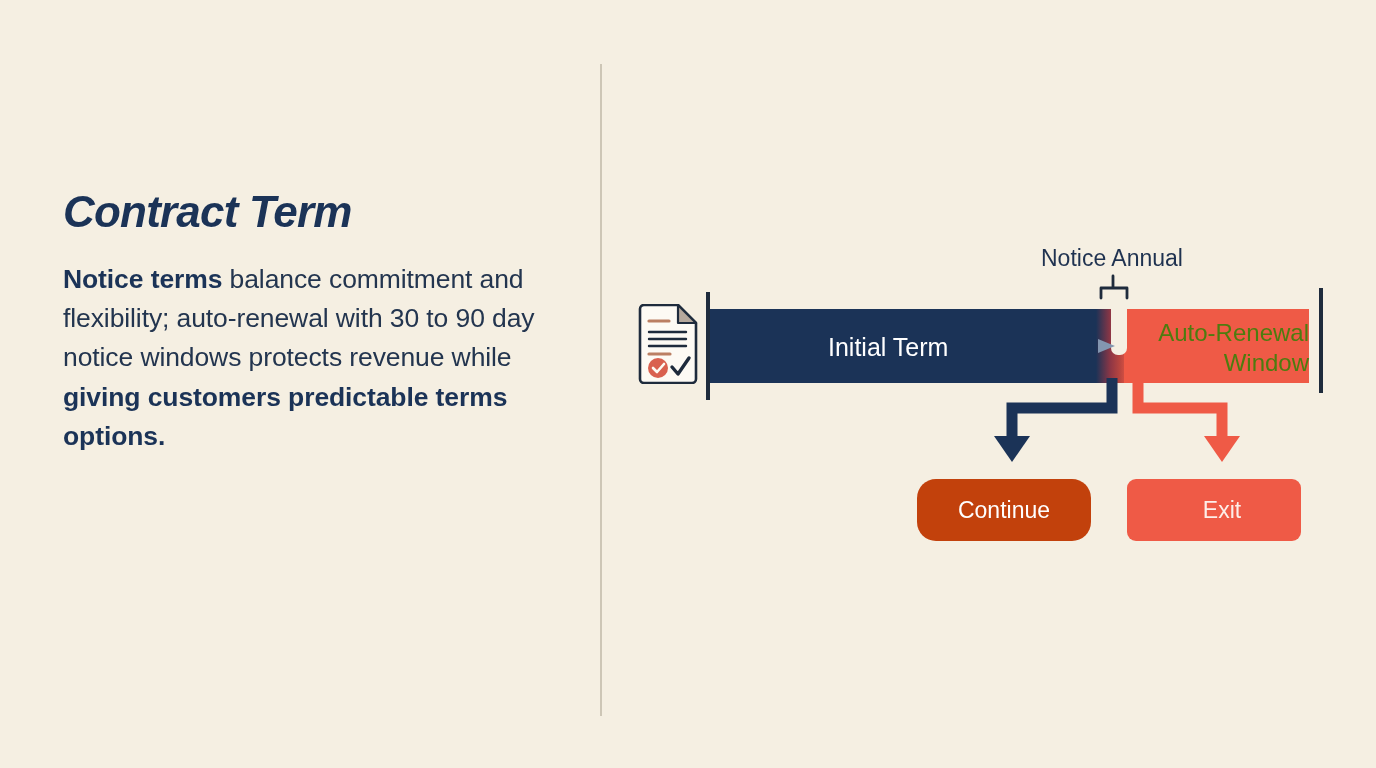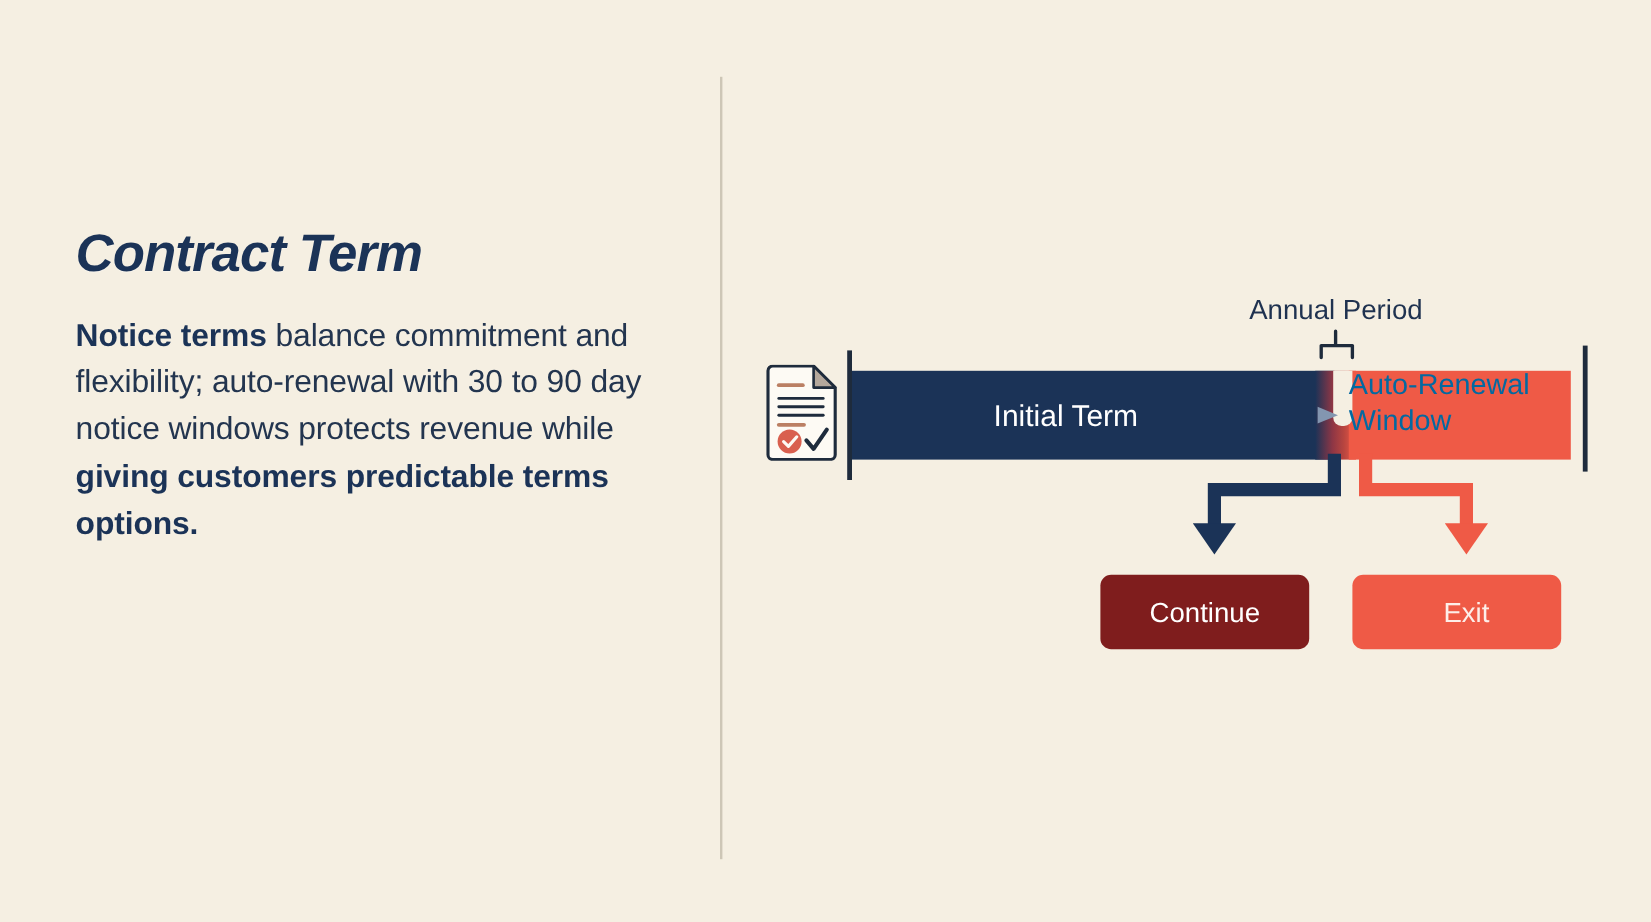--- a/index.html
+++ b/index.html
@@ -114,26 +114,26 @@
     color: #ffffff;
     font-size: 25px;
     white-space: nowrap;
   }
   .label-initial {
     left: 228px;
     top: 333px;
   }
   .label-renewal {
     left: 524px;
-    top: 306px;
+    top: 318px;
     width: 185px;
-    text-align: left;
+    text-align: right;
     font-size: 24px;
     line-height: 1.26;
-    color: #0369a1;
+    color: #4d7c0f;
     white-space: normal;
   }
 
   
   .tick {
     position: absolute;
     width: 4px;
     background: #1e2b3c;
   }
   .tick-left  { left: 106px; top: 292px; height: 108px; }
@@ -158,21 +158,22 @@
     font-size: 23px;
     display: flex;
     align-items: center;
     justify-content: center;
     box-sizing: border-box;
   }
   .btn-continue {
     left: 317px;
     top: 479px;
     width: 174px;
-    background: #7f1d1d;
+    background: #c2410c;
+    border-radius: 19px;
   }
   .btn-exit {
     left: 527px;
     top: 479px;
     width: 174px;
     background: #ef5a46;
     color: #fdeee9;
     padding-left: 16px;
   }
 </style>
@@ -230,21 +231,21 @@
 
     <div class="bar-label label-initial">Initial Term</div>
     <div class="bar-label label-renewal">Auto-Renewal Window</div>
 
     <div class="tick tick-left"></div>
     <div class="tick tick-right"></div>
 
     <svg width="46" height="34" style="position:absolute;left:498px;top:274px;">
       <path d="M15 2 v12 M3 14 h26 M3 14 v10 M29 14 v10" fill="none" stroke="#1e2b3c" stroke-width="2.8" stroke-linecap="round" stroke-linejoin="round"></path>
     </svg>
-    <div class="notice-label">Annual Period</div>
+    <div class="notice-label">Notice Annual</div>
 
     <svg width="420" height="110" style="position:absolute;left:290px;top:378px;">
 
       <path d="M222 0 v30 H122 v32" fill="none" stroke="#1b3357" stroke-width="11" stroke-linecap="butt" stroke-linejoin="miter"></path>
       <path d="M104 58 h36 l-18 26 z" fill="#1b3357"></path>
 
       <path d="M248 0 v30 H332 v32" fill="none" stroke="#ef5a46" stroke-width="11" stroke-linecap="butt" stroke-linejoin="miter"></path>
       <path d="M314 58 h36 l-18 26 z" fill="#ef5a46"></path>
     </svg>
 

